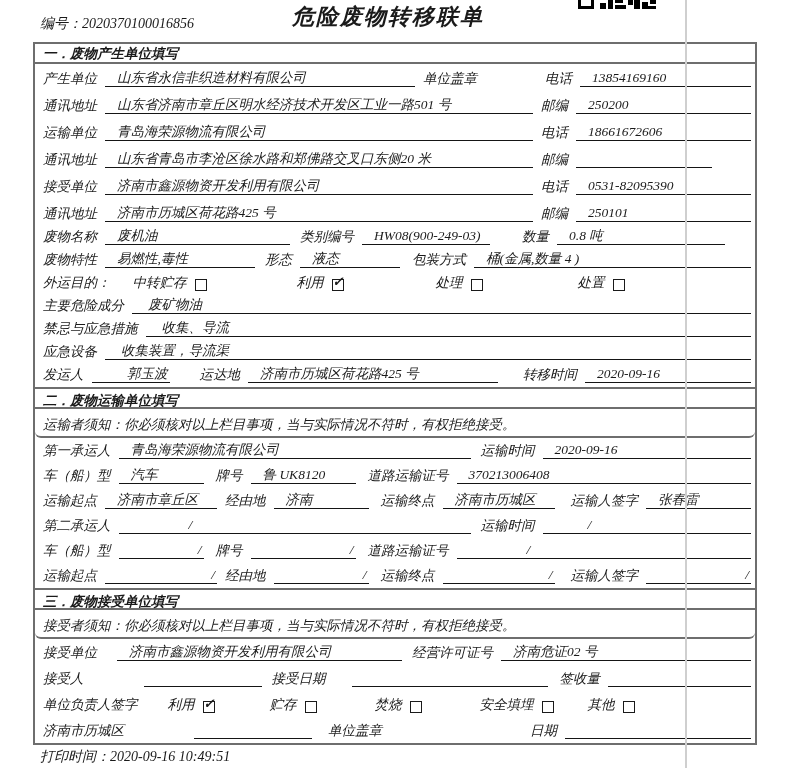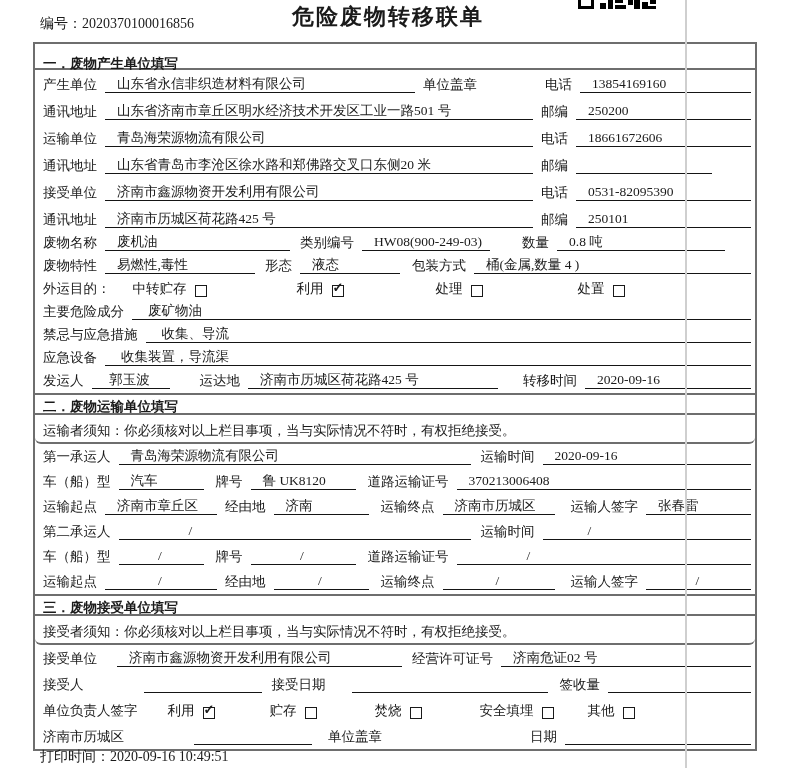--- a/index.html
+++ b/index.html
@@ -2,50 +2,50 @@
 <html><head>
 <meta charset="utf-8">
 <style>
   * { box-sizing: border-box; }
   html,body { margin:0; padding:0; }
   body {
     width:796px; height:768px; overflow:hidden; background:#fff;
     font-family:"Liberation Serif","DejaVu Serif",serif;
     color:#1a1a1a;
   }
-  .page { position:relative; width:688px; height:768px; background:#fff; }
+  .page { position:relative; width:688px; height:768px; background:#fff;font-style:italic; }
 
   .doc-no { position:absolute; left:40px; top:15px; font-size:14px; white-space:nowrap; }
   .doc-title {
     position:absolute; top:2px; left:50%;
     transform:translateX(-50%) translateX(44px);
     font-size:22px; font-weight:bold; letter-spacing:2px; white-space:nowrap;
   }
   .qr-frag { position:absolute; left:578px; top:0; }
 
   .form-table {
     position:absolute; left:33px; top:42px; width:724px;
     border:2px solid #6e6e6e; background:#fff;
   }
   .sec-head {
-    font-size:13.5px; font-weight:bold; padding:12px 8px;
+    font-size:13.5px; font-weight:bold; padding:2px 8px;
     border-bottom:2px solid #6e6e6e; height:20px; line-height:16px;
   }
   .sec-head.mid { border-top:2px solid #6e6e6e; height:22px; padding-top:4px; }
   .notice { font-size:13.5px; padding:8px 8px 4px; border-bottom:2px solid #6e6e6e; height:29px; line-height:16px;border-radius:6px; }
 
   .row { display:flex; align-items:flex-end; padding:0 4px 4px 8px; }
   .r27 { height:27px; } .r23 { height:23px; } .r25 { height:25px; } .r26 { height:26px; }
   .lbl { white-space:nowrap; font-size:13.5px; line-height:16px; margin-right:8px; flex:0 0 auto; }
   .und {
     border-bottom:1px solid #151515; font-size:13.5px; line-height:16px;
     padding:0 2px 0 12px; white-space:nowrap; flex:0 0 auto; min-height:16px;
   }
   .flex1 { flex:1 1 auto; }
-  .ctr { text-align:center; padding-left:0; }
+  .ctr { text-align:right; padding-left:0; }
   .sl70 { padding-left:70px; } .sl45 { padding-left:45px; }
   .spacer { flex:0 0 auto; }
 
   .cbx {
     display:inline-block; width:12px; height:12px; border:1.5px solid #1a1a1a;
     margin-left:8px; position:relative; flex:0 0 auto; vertical-align:-1px;
   }
   .cbx .mark { position:absolute; left:0; top:-5px; font-size:13px; font-weight:bold; line-height:13px; }
   .cbx-item { display:flex; align-items:flex-end; flex:0 0 auto; }
   .cbx-item .lbl { margin-right:0; }

